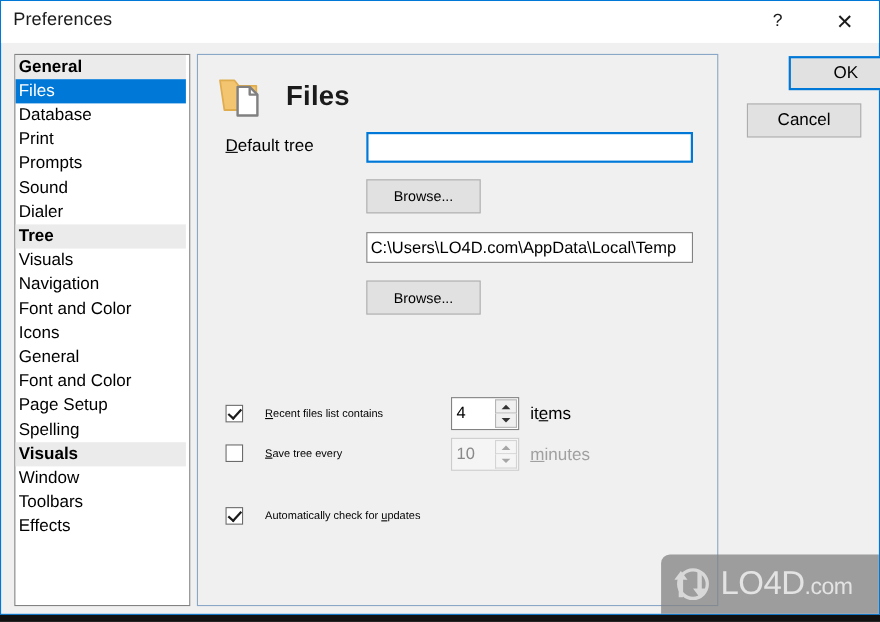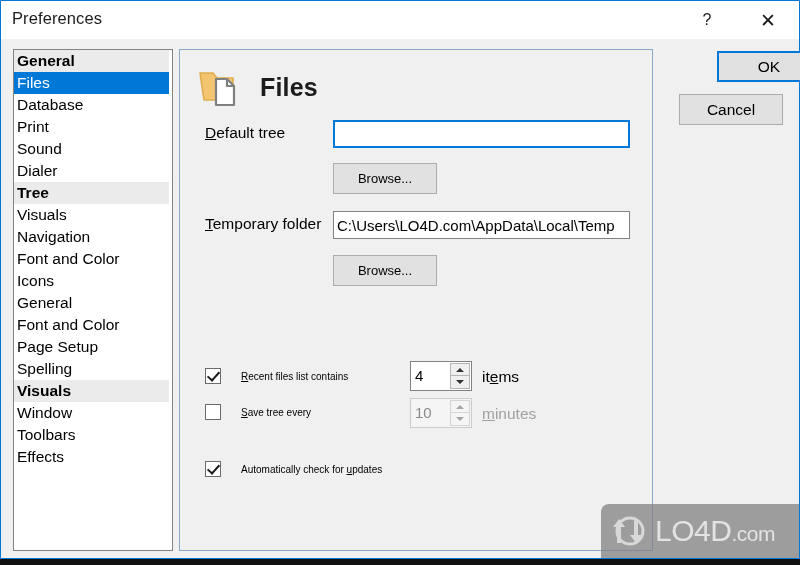--- a/index.html
+++ b/index.html
@@ -343,20 +343,21 @@
     <button class="titlebar-btn" id="close-btn">
       <span class="tb-glyph x">✕</span>
     </button>
   </div>
 
   <ul id="category-list">
       <li class="cat group">General</li>
       <li class="cat selected">Files</li>
       <li class="cat">Database</li>
       <li class="cat">Print</li>
+      <li class="cat">Prompts</li>
       <li class="cat">Sound</li>
       <li class="cat">Dialer</li>
       <li class="cat group">Tree</li>
       <li class="cat">Visuals</li>
       <li class="cat">Navigation</li>
       <li class="cat">Font and Color</li>
       <li class="cat">Icons</li>
       <li class="cat">General</li>
       <li class="cat">Font and Color</li>
       <li class="cat">Page Setup</li>
@@ -375,21 +376,20 @@
         <path d="M20 15 h11 l7 7 v19 h-18 z" fill="#ffffff" stroke="#808080" stroke-width="2.2" stroke-linejoin="round"></path>
         <path d="M31 15 v7 h7" fill="none" stroke="#808080" stroke-width="2.2" stroke-linejoin="round"></path>
       </svg>
       <div id="page-title">Files</div>
     </div>
 
     <div class="field-label" style="left:25px; top:74px;"><span class="acc">D</span><span>efault tree</span></div>
     <input class="text-input" id="default-tree-input" type="text" value="" style="">
     <button class="browse-btn" id="browse-tree-btn">Browse...</button>
 
-    <div class="field-label" style="left:25px; top:165px;"><span class="acc">T</span><span>emporary folder</span></div>
     <input class="text-input" id="temp-folder-input" type="text" value="C:\Users\LO4D.com\AppData\Local\Temp" style="">
     <button class="browse-btn" id="browse-temp-btn">Browse...</button>
 
     <div class="check-row" id="recent-row">
       <div class="checkbox checked"></div>
       <div class="check-label"><span class="acc">R</span><span>ecent files list contains</span></div>
     </div>
     <div class="spinner" id="recent-spinner">
       <div class="spin-value">4</div>
       <div class="spin-buttons">

